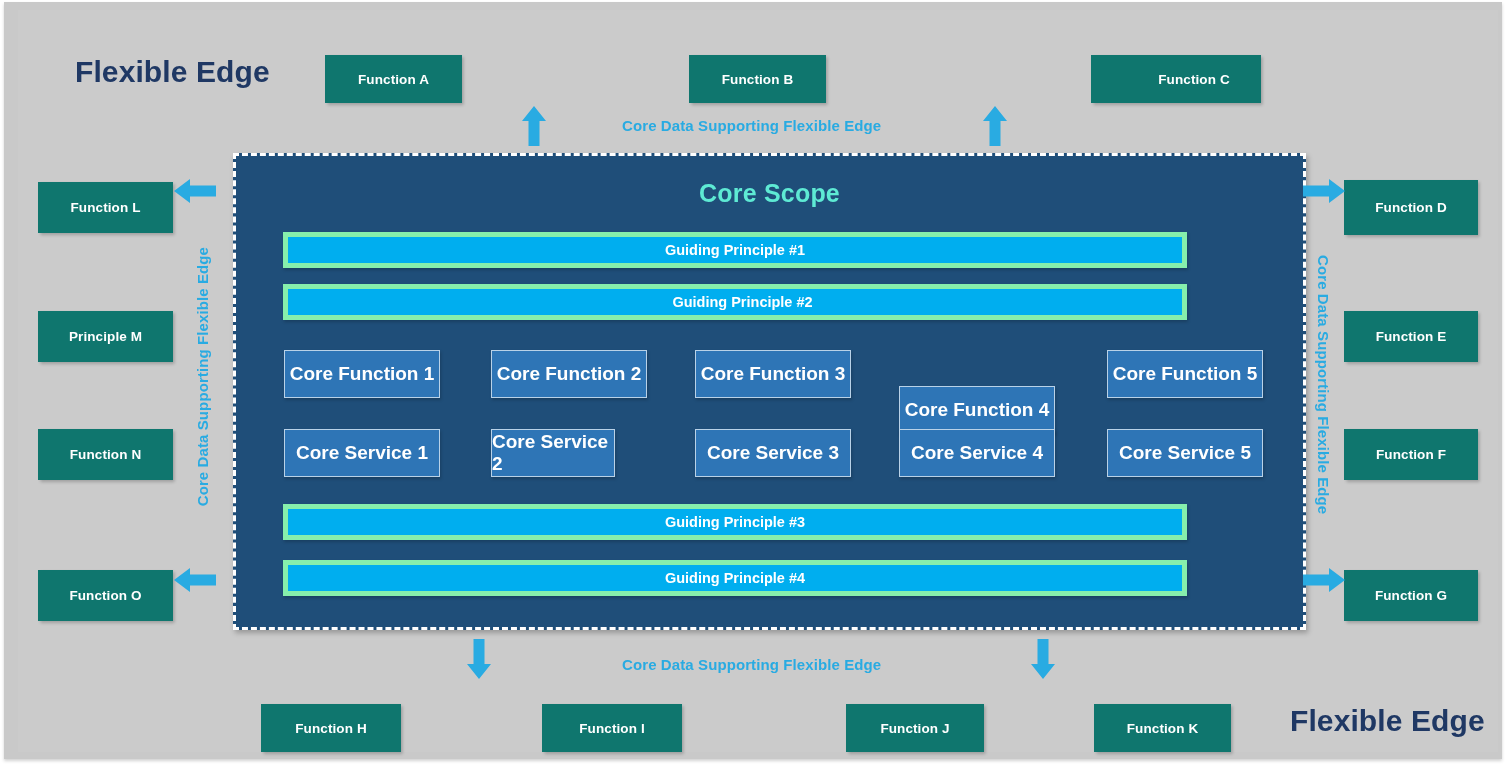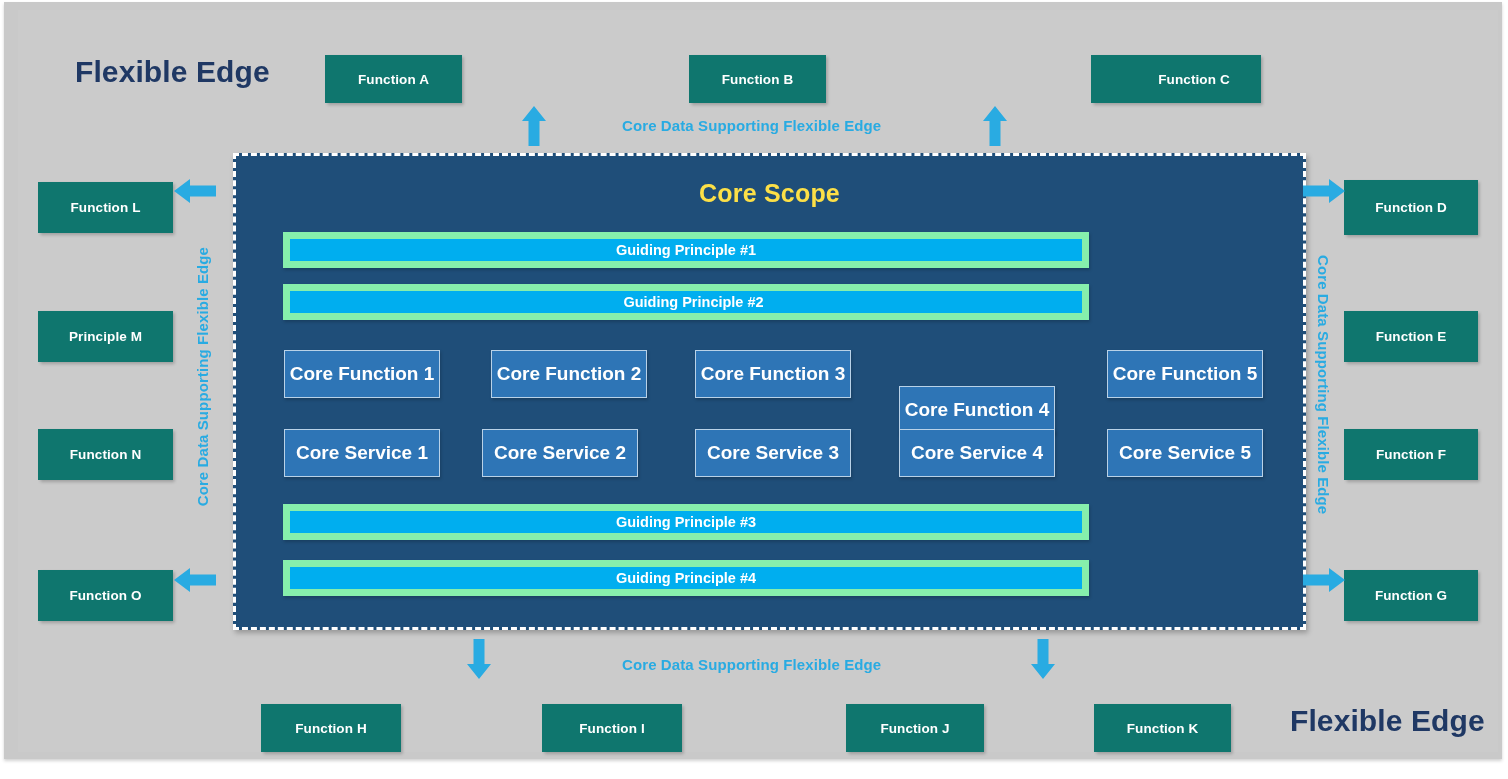--- a/index.html
+++ b/index.html
@@ -76,34 +76,34 @@
     background: #1f4e79;
     border: 3px dashed #ffffff;
     box-sizing: border-box;
     box-shadow: 2px 3px 5px rgba(0,0,0,0.25);
   }
   #core-scope-title {
     position: absolute;
     left: 0; top: 23px;
     width: 100%;
     text-align: center;
-    color: #fde047;
+    color: #5eead4;
     font-size: 25px;
     font-weight: bold;
     letter-spacing: 0.2px;
   }
 
   
   .gp-bar {
     position: absolute;
     left: 47px;
-    width: 806px;
+    width: 904px;
     height: 36px;
     background: #00aeef;
-    border: 7px solid #86efac;
+    border: 5px solid #86efac;
     box-sizing: border-box;
     color: #ffffff;
     font-size: 14.5px;
     font-weight: bold;
     display: flex;
     align-items: center;
     justify-content: center;
     box-shadow: 1px 2px 3px rgba(0,0,0,0.2);
   }
   #gp1 { top: 76px; }
@@ -238,21 +238,21 @@
         <div class="core-box core-fn-row" style="left:663px; width:156px;margin-top:36px;">
           <span>Core Function 4</span>
         </div>
         <div class="core-box core-fn-row" style="left:871px; width:156px;">
           <span>Core Function 5</span>
         </div>
 
         <div class="core-box core-svc-row" style="left:48px;  width:156px;">
           <span>Core Service 1</span>
         </div>
-        <div class="core-box core-svc-row" style="left:246px; width:156px;">
+        <div class="core-box core-svc-row" style="left:255px; width:124px;">
           <span>Core Service 2</span>
         </div>
         <div class="core-box core-svc-row" style="left:459px; width:156px;">
           <span>Core Service 3</span>
         </div>
         <div class="core-box core-svc-row" style="left:663px; width:156px;">
           <span>Core Service 4</span>
         </div>
         <div class="core-box core-svc-row" style="left:871px; width:156px;">
           <span>Core Service 5</span>

